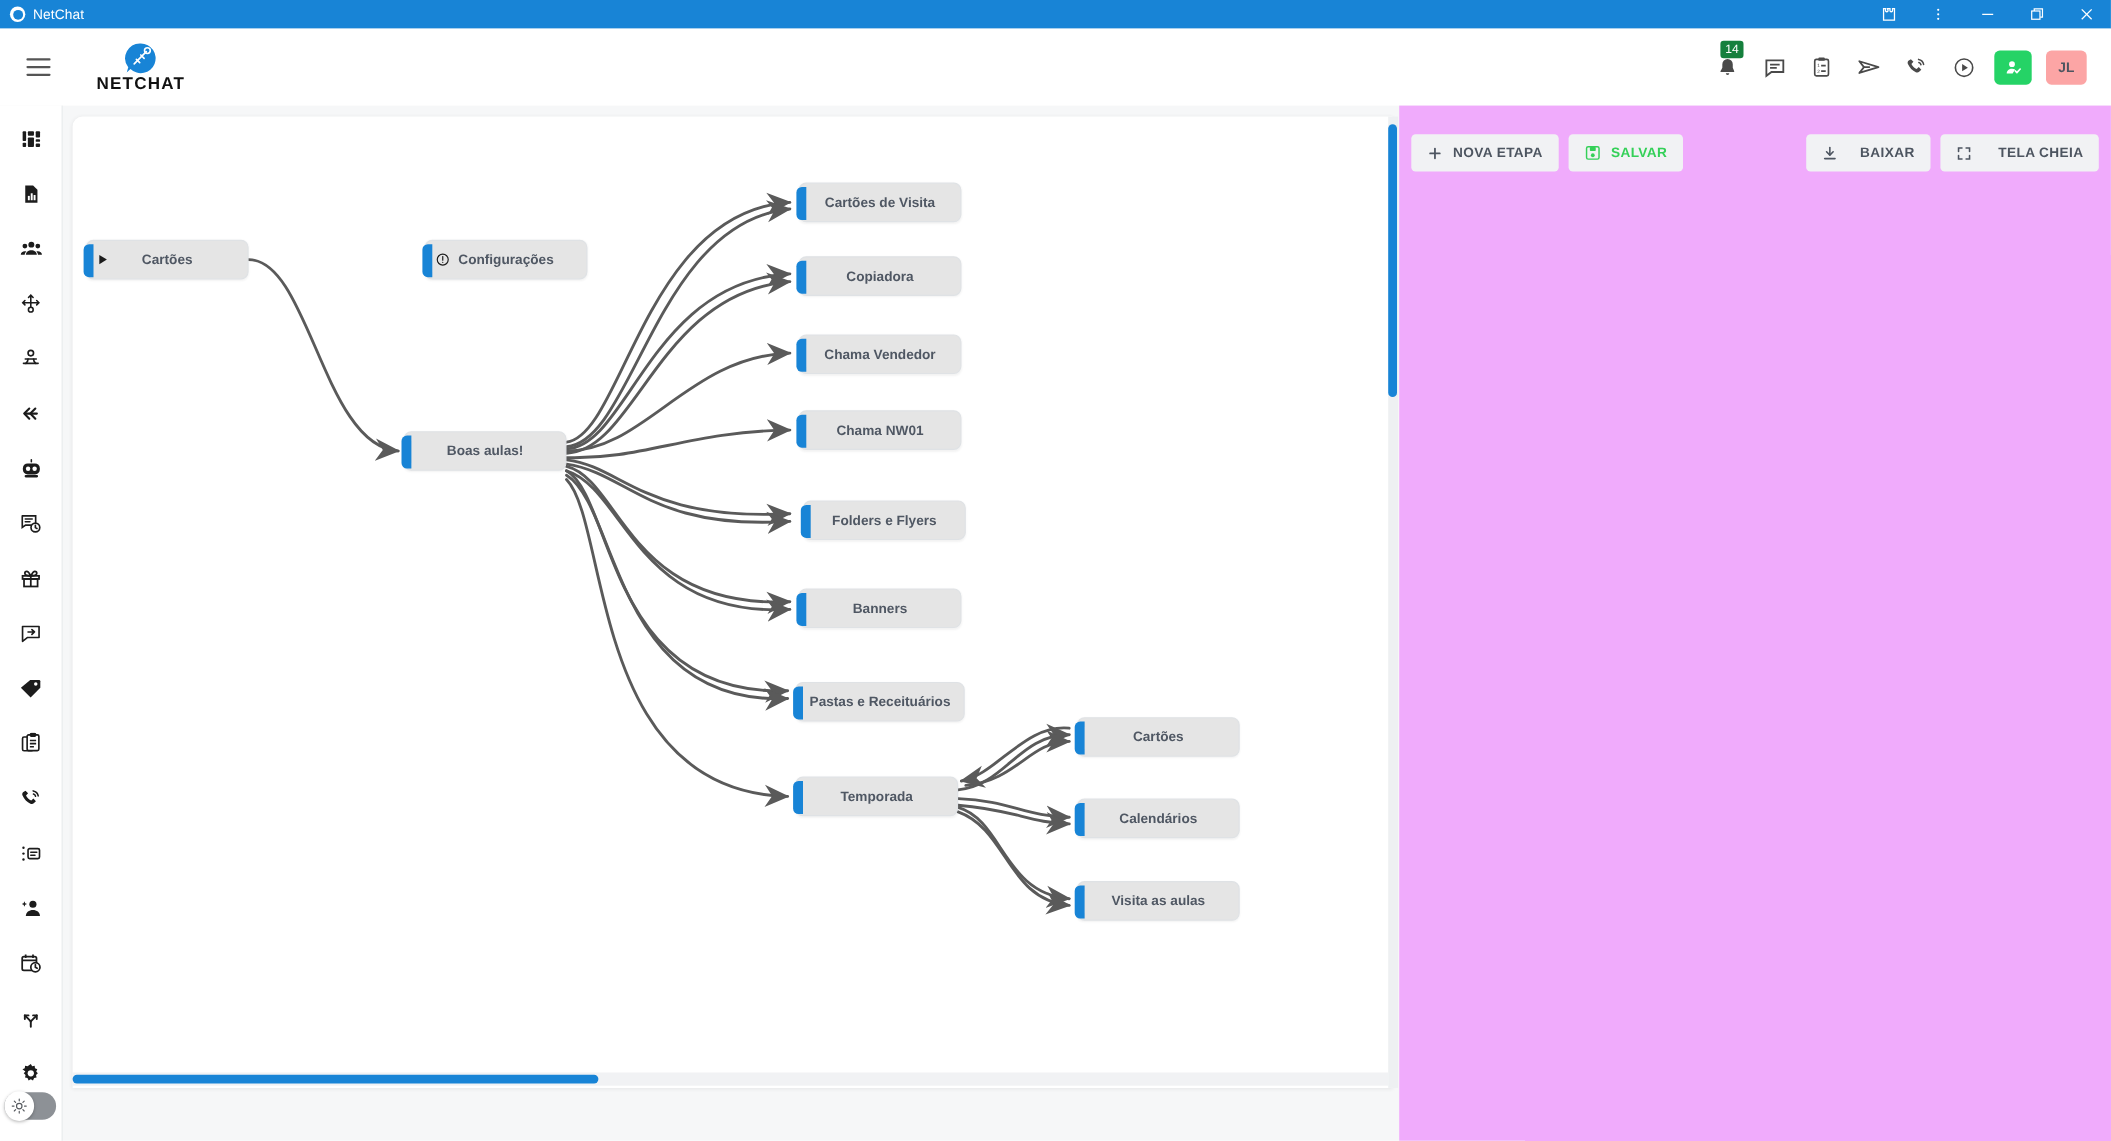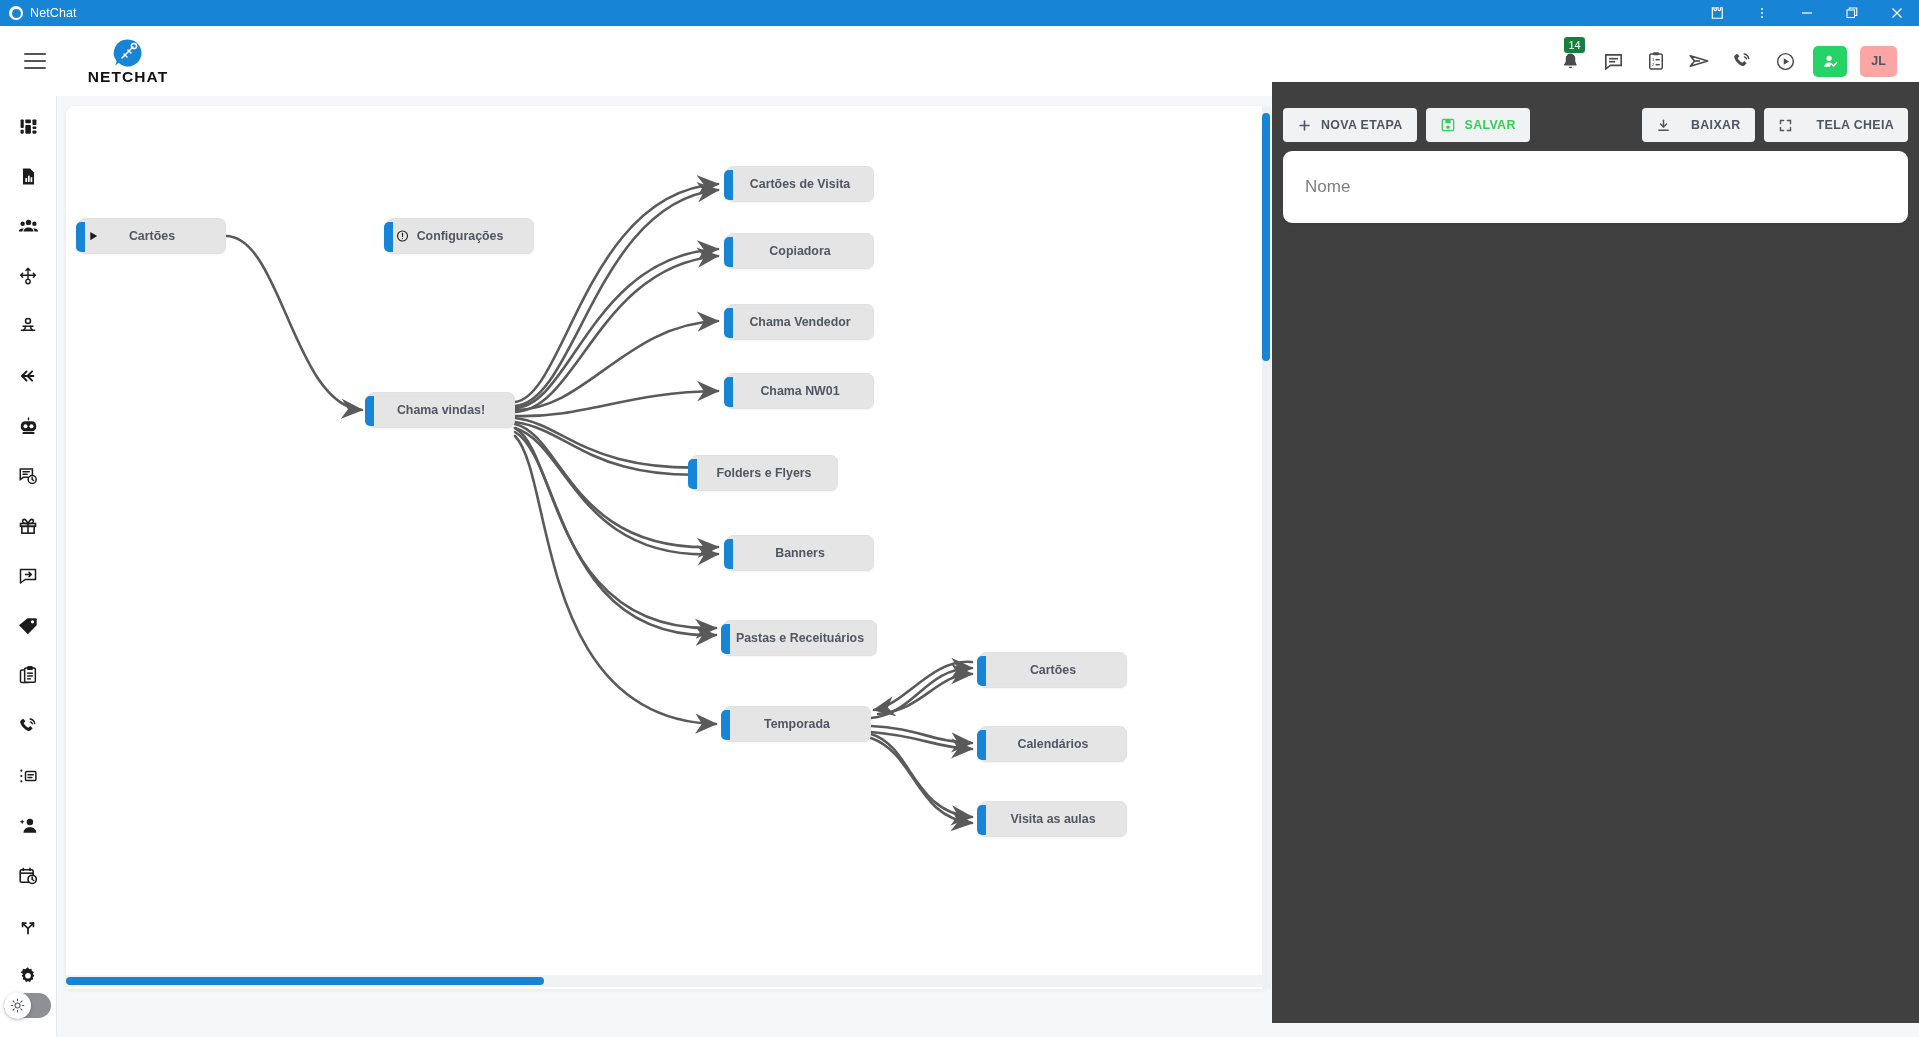--- a/index.html
+++ b/index.html
@@ -129,22 +129,22 @@
     position:absolute; left:66px; top:975px; width:1196px; height:12px;
     background:#f1f2f4;
   }
   #hscroll-thumb{
     position:absolute; left:66px; top:977px; width:478px; height:8px;
     background:#1884d6; border-radius:4px; cursor:pointer;
   }
 
   
   #right-panel{
-    position:absolute; left:1272px; top:82px; width:647px; height:941px;
-    background:#404040;
+    position:absolute; left:1272px; top:96px; width:647px; height:941px;
+    background:#f0abfc;
   }
   #panel-toolbar{
     position:absolute; left:11px; top:26px; width:625px; height:34px;
     display:flex; align-items:center; gap:0;
   }
   .tbtn{
     height:34px; display:flex; align-items:center; gap:9px;
     padding:0 14px; background:#f1f2f4; border:none; border-radius:4px;
     font-size:12.4px; font-weight:bold; letter-spacing:.35px; color:#4d5560;
     cursor:pointer; white-space:nowrap; font-family:inherit;
@@ -498,39 +498,39 @@
           <svg width="13" height="13" viewBox="0 0 24 24" fill="none" stroke="currentColor" stroke-width="2" stroke-linecap="round">
             <circle cx="12" cy="12" r="9.2"></circle>
             <line x1="12" y1="6.8" x2="12" y2="13"></line>
             <circle cx="12" cy="16.6" r="1.1" fill="currentColor" stroke="none"></circle>
           </svg>
         </span>
         <span>Configurações</span>
       </div>
       <div class="node" style="left: 301px; top: 286px; width: 148px;">
         <div class="handle"></div>
-        <span>Chama vindas!</span>
+        <span>Boas aulas!</span>
       </div>
       <div class="node" style="left: 660px; top: 60px; width: 148px;">
         <div class="handle"></div>
         <span>Cartões de Visita</span>
       </div>
       <div class="node" style="left: 660px; top: 127px; width: 148px;">
         <div class="handle"></div>
         <span>Copiadora</span>
       </div>
       <div class="node" style="left: 660px; top: 198px; width: 148px;">
         <div class="handle"></div>
         <span>Chama Vendedor</span>
       </div>
       <div class="node" style="left: 660px; top: 267px; width: 148px;">
         <div class="handle"></div>
         <span>Chama NW01</span>
       </div>
-      <div class="node" style="left: 624px; top: 349px; width: 148px;">
+      <div class="node" style="left: 664px; top: 349px; width: 148px;">
         <div class="handle"></div>
         <span>Folders e Flyers</span>
       </div>
       <div class="node" style="left: 660px; top: 429px; width: 148px;">
         <div class="handle"></div>
         <span>Banners</span>
       </div>
       <div class="node" style="left: 657px; top: 514px; width: 154px;">
         <div class="handle"></div>
         <span>Pastas e Receituários</span>
@@ -588,16 +588,13 @@
       <svg width="15" height="15" viewBox="0 0 24 24" fill="none" stroke="#4d5560" stroke-width="2.3" stroke-linecap="round">
         <path d="M4 9V4h5"></path>
           <path d="M20 9V4h-5"></path>
           <path d="M4 15v5h5"></path>
           <path d="M20 15v5h-5"></path>
       </svg>
       <span>TELA CHEIA</span>
     </button>
   </div>
 
-  <div id="name-card">
-    <input id="name-input" type="text" placeholder="Nome" value="" style="">
-  </div>
 </div>
 
 </body></html>

